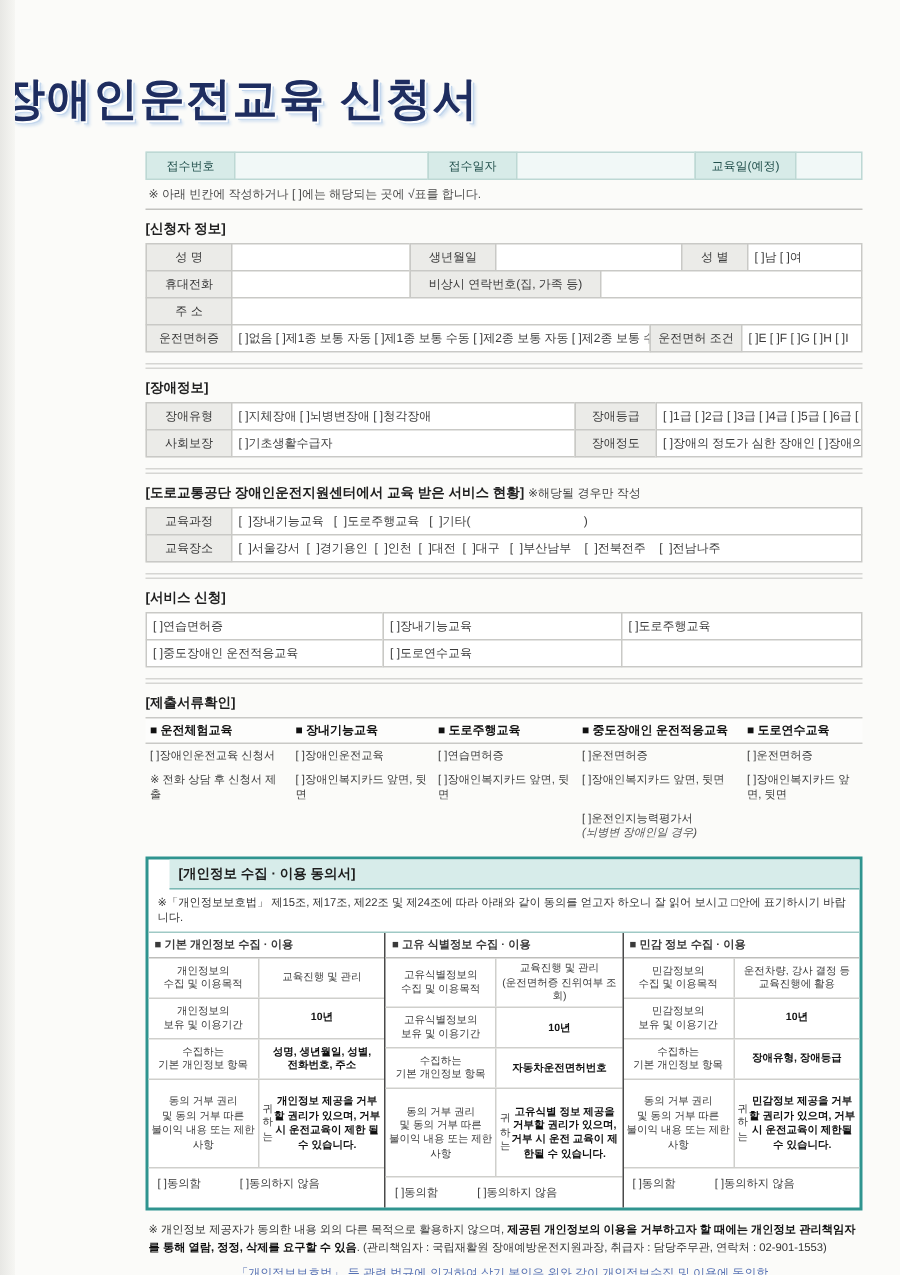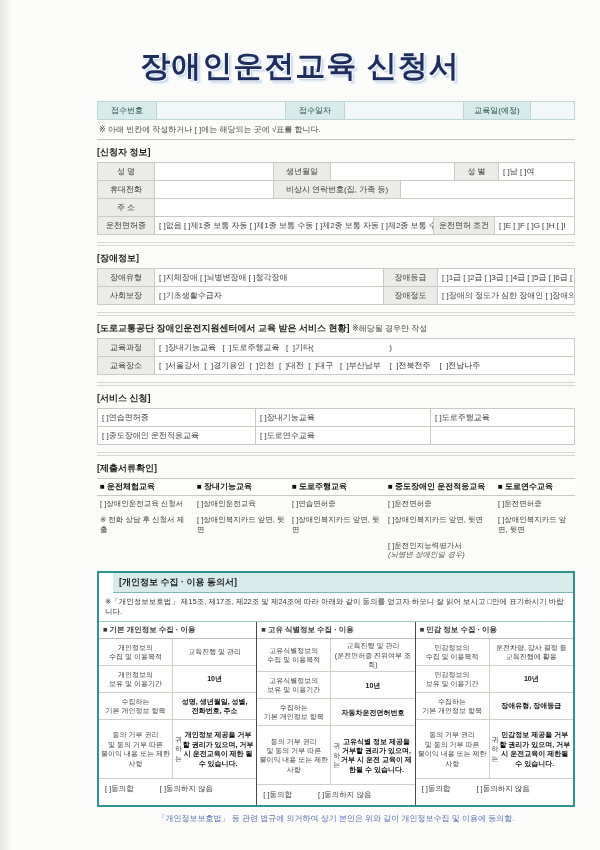--- a/index.html
+++ b/index.html
@@ -7,38 +7,38 @@
     width:600px;height:850px;overflow:hidden;
     background:#fbfbf9;
     font-family:"Liberation Sans","DejaVu Sans",sans-serif;
     color:#3a3a3a;position:relative;
   }
   .scan-edge{position:absolute;left:0;top:0;bottom:0;width:10px;
     background:linear-gradient(to right,#e7e7e4,#f6f6f3);}
   .page{position:absolute;left:0;top:0;width:600px;height:850px;}
   .content{position:absolute;left:97px;top:0;width:478px;}
 
-  .title{margin-top:46px;text-align:center;font-size:30px;font-weight:bold;
+  .title{margin-top:46px;font-size:30px;font-weight:bold;
     letter-spacing:1px;color:#1e2d60;
     text-shadow:1px 1px 0 #fff,2px 2px 0 #c3d6ec,3px 3px 2px #d4e2f1;}
 
   
   .frow{display:flex;align-items:flex-end;}
   .frow + .frow{margin-top:-1px;}
   .fc{border:1px solid #c9c9c6;box-sizing:border-box;min-height:19px;
     display:flex;align-items:center;font-size:8px;padding:1px 4px;background:#fff;}
   .fc + .fc{margin-left:-1px;}
   .fl{background:#ebebe8;justify-content:center;text-align:center;flex:none;font-size:8px;}
   .fv{flex:1;overflow:hidden;white-space:nowrap;}
   .clip{overflow:hidden;white-space:nowrap;flex:none;}
   .w58{width:58px;flex:none;}.w60{width:60px;flex:none;}.w68{width:68px;flex:none;}
   .w120{width:120px;flex:none;}.w125{width:125px;flex:none;}.w130{width:130px;flex:none;}
   .w45{width:45px;flex:none;}.w62{width:62px;flex:none;}
   .w280{width:280px;flex:none;}.w230{width:230px;flex:none;}.w55{width:55px;flex:none;}
-  .w159{width:159px;flex:none;}.w160{width:176px;flex:none;}
+  .w159{width:159px;flex:none;}.w160{width:160px;flex:none;}
 
   
   .receipt .fc{border-color:#bdd8d4;min-height:19px;}
   .receipt .fl{background:#d7ebe8;color:#22504c;}
   .receipt .fv{background:#f1f8f7;}
 
   .fill-note{font-size:8px;color:#4a4a4a;padding:4px 2px 4px 2px;
     border-bottom:1px solid #c2c2bf;margin-bottom:5px;}
 
   .sec-head{font-size:9px;font-weight:bold;color:#1f1f1f;margin:6px 0 3px 0;}
@@ -309,17 +309,20 @@
           <div class="agree-row">
             <span>[  ]동의함</span>
             <span class="gap"></span>
             <span>[  ]동의하지 않음</span>
           </div>
         </div>
 
       </div>
     </div>
 
+    <div class="foot-note">
+      <span>※ 개인정보 제공자가 동의한 내용 외의 다른 목적으로 활용하지 않으며, </span><span class="bold">제공된 개인정보의 이용을 거부하고자 할 때에는 개인정보 관리책임자를 통해 열람, 정정, 삭제를 요구할 수 있음</span><span>. (관리책임자 : 국립재활원 장애예방운전지원과장, 취급자 : 담당주무관, 연락처 : 02-901-1553)</span>
+    </div>
 
     <div class="consent-line">「개인정보보호법」 등 관련 법규에 의거하여 상기 본인은 위와 같이 개인정보수집 및 이용에 동의함.</div>
 
   </div>
 </div>
 
 </body></html>

